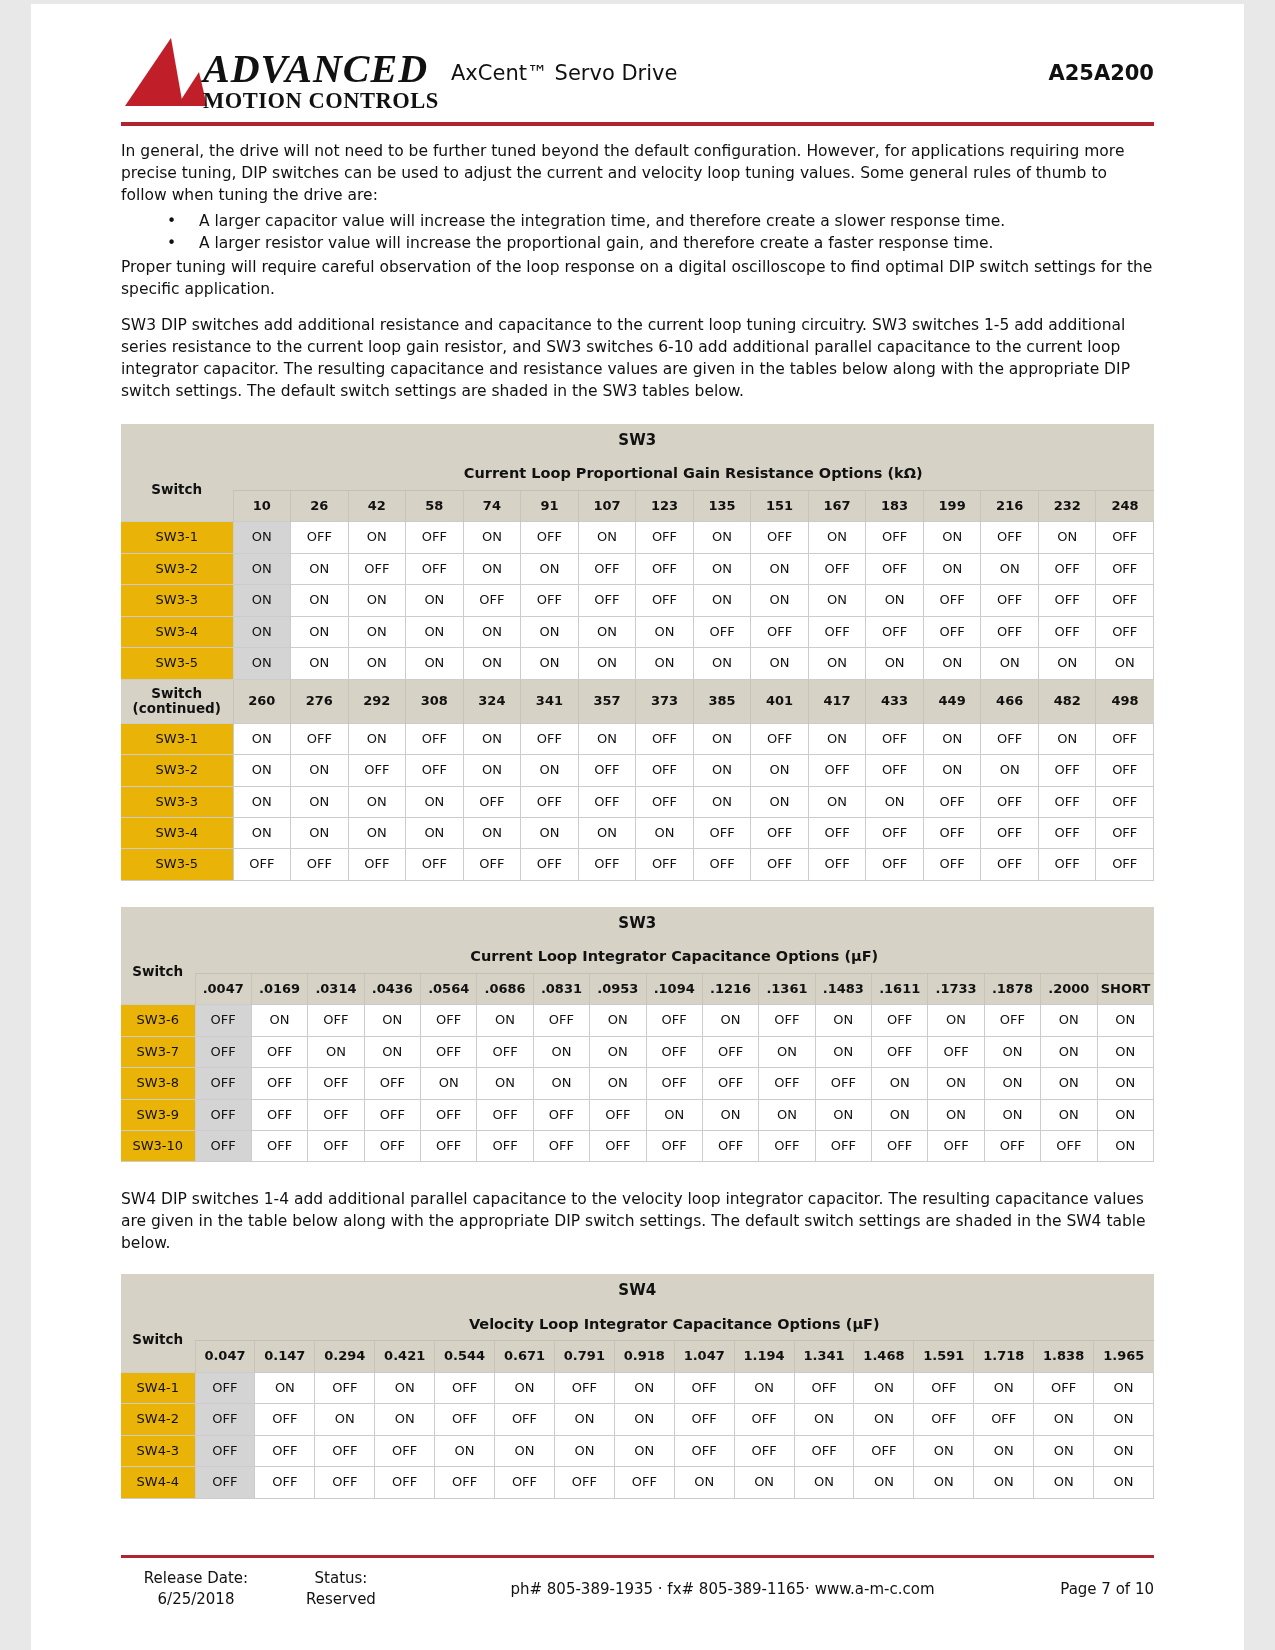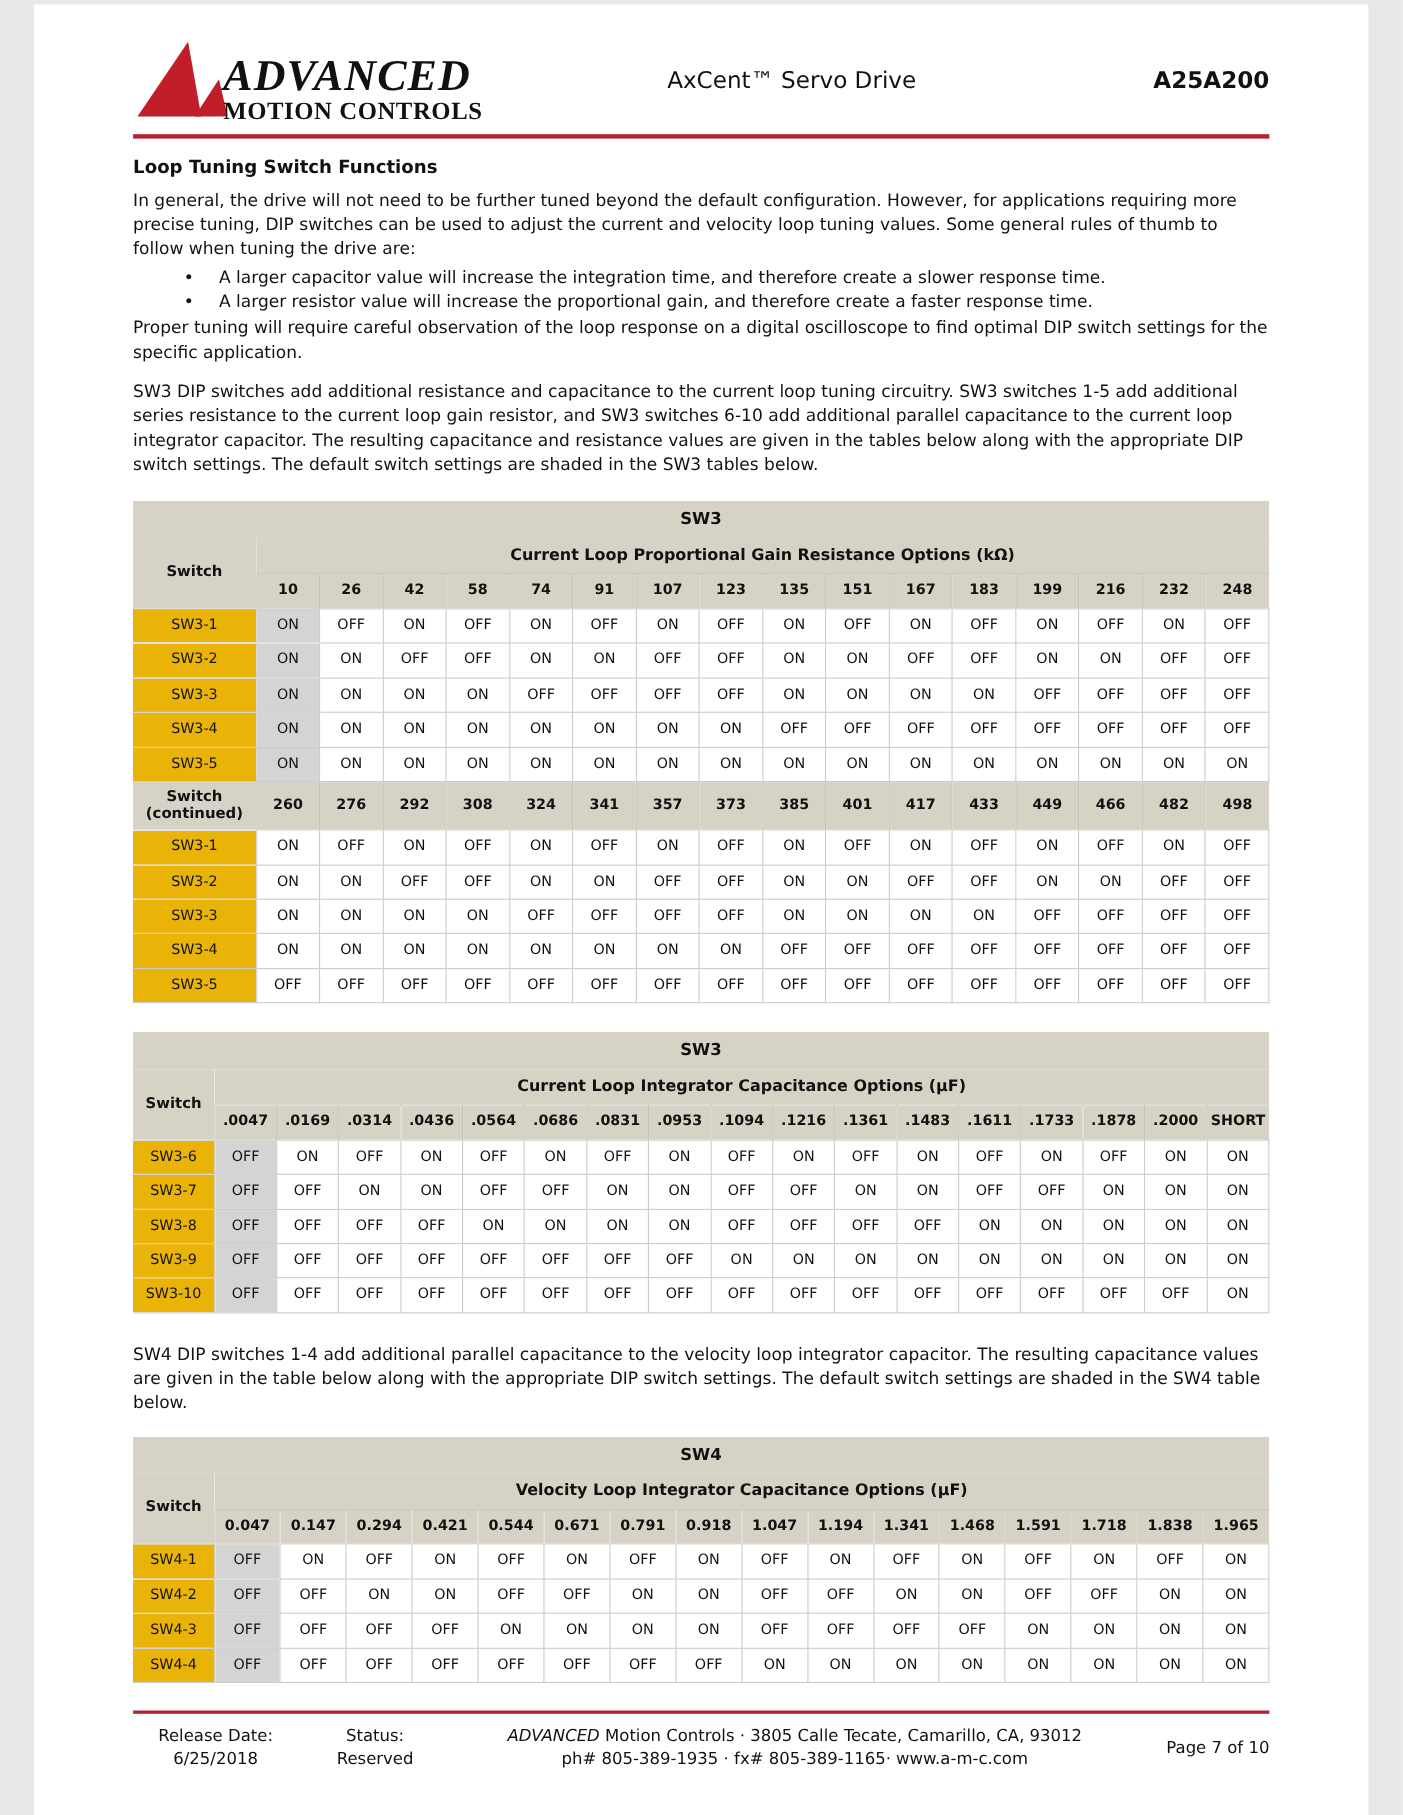--- a/index.html
+++ b/index.html
@@ -16,21 +16,21 @@
   .logo svg{flex:0 0 auto;}
   .logo-text{margin-left:-14px;line-height:1;}
   .logo-line1{
     font-family:"Liberation Serif","DejaVu Serif",serif;
     font-weight:bold;font-style:italic;font-size:40px;letter-spacing:1px;
   }
   .logo-line2{
     font-family:"Liberation Serif","DejaVu Serif",serif;
     font-weight:bold;font-size:22.5px;letter-spacing:.5px;margin-top:1px;
   }
-  .doc-title{flex:1;text-align:center;font-size:21px;padding-right:60px;}
+  .doc-title{flex:1;text-align:left;font-size:21px;padding-right:60px;}
   .part-number{font-size:21px;font-weight:bold;}
   .rule-red{height:4px;background:var(--red);margin-top:10px;}
   
   .content{margin-top:14px;font-size:15.5px;line-height:1.42;}
   h2.sec-heading{font-size:16.5px;margin:4px 0 8px 0;}
   p{margin:0 0 4px 0;}
   ul.blt{list-style:none;margin:2px 0 2px 0;padding:0;}
   ul.blt li{padding-left:78px;position:relative;}
   ul.blt li::before{content:"•";position:absolute;left:46px;}
   .note-heading{font-weight:bold;font-style:italic;margin:18px 0 14px 0;}
@@ -76,21 +76,20 @@
         <div class="logo-line1">ADVANCED</div>
         <div class="logo-line2">MOTION CONTROLS</div>
       </span>
     </div>
     <div class="doc-title">AxCent™ Servo Drive</div>
     <div class="part-number">A25A200</div>
   </div>
   <div class="rule-red"></div>
 
   <div class="content">
-    <h2 class="sec-heading">Loop Tuning Switch Functions</h2>
     <p>In general, the drive will not need to be further tuned beyond the default configuration. However, for applications requiring more precise tuning, DIP switches can be used to adjust the current and velocity loop tuning values. Some general rules of thumb to follow when tuning the drive are:</p>
     <ul class="blt">
       <li>A larger capacitor value will increase the integration time, and therefore create a slower response time.</li>
       <li>A larger resistor value will increase the proportional gain, and therefore create a faster response time.</li>
     </ul>
     <p class="para-block">Proper tuning will require careful observation of the loop response on a digital oscilloscope to find optimal DIP switch settings for the specific application.</p>
     <p class="para-block">SW3 DIP switches add additional resistance and capacitance to the current loop tuning circuitry. SW3 switches 1-5 add additional series resistance to the current loop gain resistor, and SW3 switches 6-10 add additional parallel capacitance to the current loop integrator capacitor. The resulting capacitance and resistance values are given in the tables below along with the appropriate DIP switch settings. The default switch settings are shaded in the SW3 tables below.</p>
 
     <div class="tbl-wrap">
         <table class="dip">
@@ -642,20 +641,19 @@
     <div class="ftr-row">
       <div class="ftr-block ftr-release">
         <div>Release Date:</div>
         <div>6/25/2018</div>
       </div>
       <div class="ftr-block ftr-status">
         <div>Status:</div>
         <div>Reserved</div>
       </div>
       <div class="ftr-block ftr-company">
-        <div><span class="it">ADVANCED</span><span> Motion Controls · 3805 Calle Tecate, Camarillo, CA, 93012</span></div>
         <div>ph# 805-389-1935 · fx# 805-389-1165· www.a-m-c.com</div>
       </div>
       <div class="ftr-page">Page 7 of 10</div>
     </div>
   </div>
 
 </div>
 
 </body></html>

